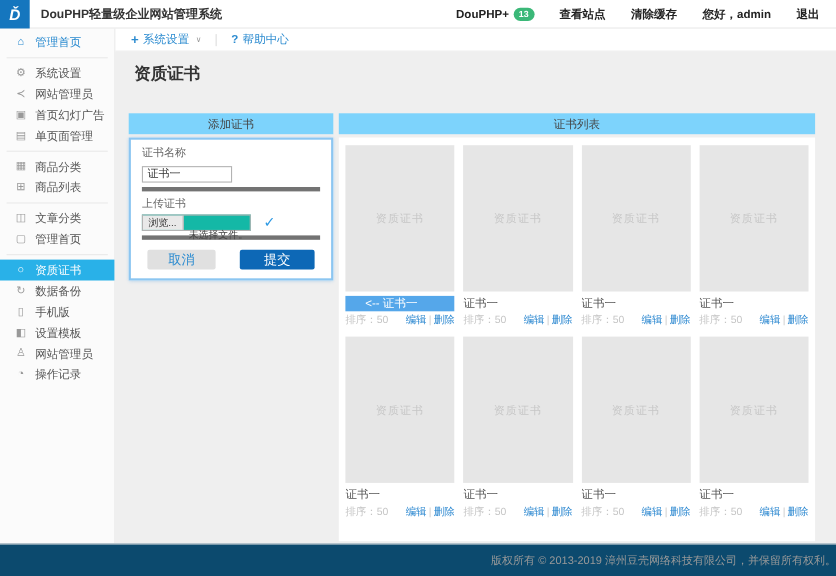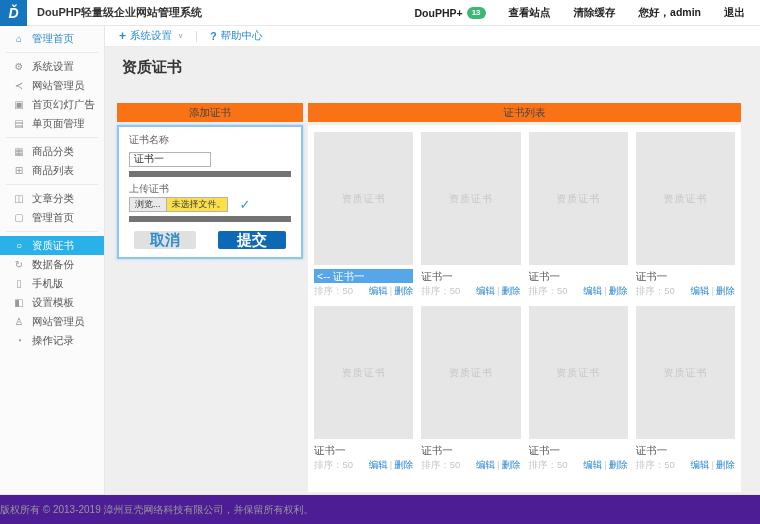--- a/index.html
+++ b/index.html
@@ -37,58 +37,58 @@
   .plus { font-weight:bold; font-size:12px; }
   .chev { font-size:7px; color:#999; margin-left:2px; }
   .tb-sep { width:1px; height:11px; background:#ddd; margin:0 13px; }
   .qmark { font-weight:bold; }
 
   .page-title { font-size:15px; font-weight:bold; color:#333; margin:11px 0 26px 17px; }
 
   .panels { display:flex; align-items:flex-start; padding:0 19px 0 12px; gap:5px; }
   .panel-left { width:186px; flex:0 0 auto; }
   .panel-right { flex:1; min-width:0; }
-  .panel-header { height:19px; background:#f97316; display:flex; align-items:center; justify-content:center;
+  .panel-header { height:19px; background:#7dd3fc; display:flex; align-items:center; justify-content:center;
                   font-size:10.5px; color:#444; margin-bottom:3px; }
 
   
   .form-box { background:#fff; border:2px solid #8cc6f1; box-shadow:0 0 3px rgba(100,170,230,.45);
               padding:7px 10px 8px; }
-  .form-group { margin-bottom:6px; padding-bottom:4px; border-bottom:6px solid #737373; }
+  .form-group { margin-bottom:6px; padding-bottom:4px; border-bottom:4px solid #737373; }
   .form-label { font-size:10px; line-height:11px; color:#666; margin-bottom:3px; }
   .text-input { width:82px; height:15px; border:1px solid #b3b3b3; font-size:10px; padding:0 4px;
                 color:#333; font-family:inherit; }
   .file-row { display:flex; align-items:center; }
-  .file-box { display:flex; align-items:center; border:1px solid #b3b3b3; height:15px; background:#fde047; cursor:pointer; }
+  .file-box { display:flex; align-items:flex-start; border:1px solid #b3b3b3; height:15px; background:#14b8a6; cursor:pointer; }
   .browse-btn { background:#e9e9e9; border-right:1px solid #b3b3b3; font-size:9px; padding:0 5px;
                 display:flex; align-items:center; color:#333; }
   .no-file { font-size:9px; color:#444; padding:11px 5px; display:flex; align-items:center; width:60px; white-space:nowrap; }
   .check { color:#2e9ae4; font-size:13px; font-weight:bold; margin-left:12px; }
   .form-actions { display:flex; justify-content:space-between; padding:3px 5px 0; border-bottom:none; }
-  .btn { height:18px; border:none; border-radius:2px; font-size:15px; cursor:pointer; font-family:inherit;font-weight:bold; }
+  .btn { height:18px; border:none; border-radius:2px; font-size:12px; cursor:pointer; font-family:inherit; }
   .btn-cancel { width:62px; background:#e0e0e0; color:#2b8bd0; }
   .btn-submit { width:68px; background:#0d68b6; color:#fff; }
 
   
   .list-body { background:#fff; padding:7px 6px 20px; display:grid;
                grid-template-columns:repeat(4,1fr); gap:8px 8px; }
   .cert-card { min-width:0; }
   .cert-img { height:133px; background:#e6e6e6; display:flex; align-items:center; justify-content:center; }
   .ph-text { font-size:10px; color:#c6c6c6; letter-spacing:1px; }
   .cert-name { font-size:10.5px; color:#555; margin-top:4px; height:14px; line-height:14px; white-space:nowrap; overflow:hidden; }
-  .cert-card.selected .cert-name { background:#55a7ea; color:#fff; padding-left:3px; }
+  .cert-card.selected .cert-name { background:#55a7ea; color:#fff; padding-left:18px; }
   .cert-info { display:flex; justify-content:space-between; margin-top:2px; font-size:9.5px; }
   .cert-sort { color:#c5c5c5; }
   .cert-links { white-space:nowrap; }
   .cert-links a { color:#2a87d0; cursor:pointer; text-decoration:none; }
   .cert-links .sep { color:#ccc; margin:0 2px; }
 
   
-  .footer { height:30px; flex:0 0 auto; background:#4c1d95; border-top:1px solid #e8e8e8;
-            display:flex; align-items:center; justify-content:flex-start; font-size:10px; color:#999; }
+  .footer { height:30px; flex:0 0 auto; background:#0c4a6e; border-top:1px solid #e8e8e8;
+            display:flex; align-items:center; justify-content:flex-end; font-size:10px; color:#999; }
 </style>
 </head>
 <body>
 
 <div class="app">
 
   <header class="topbar">
     <div class="logo">
       <span>Ď</span>
     </div>

